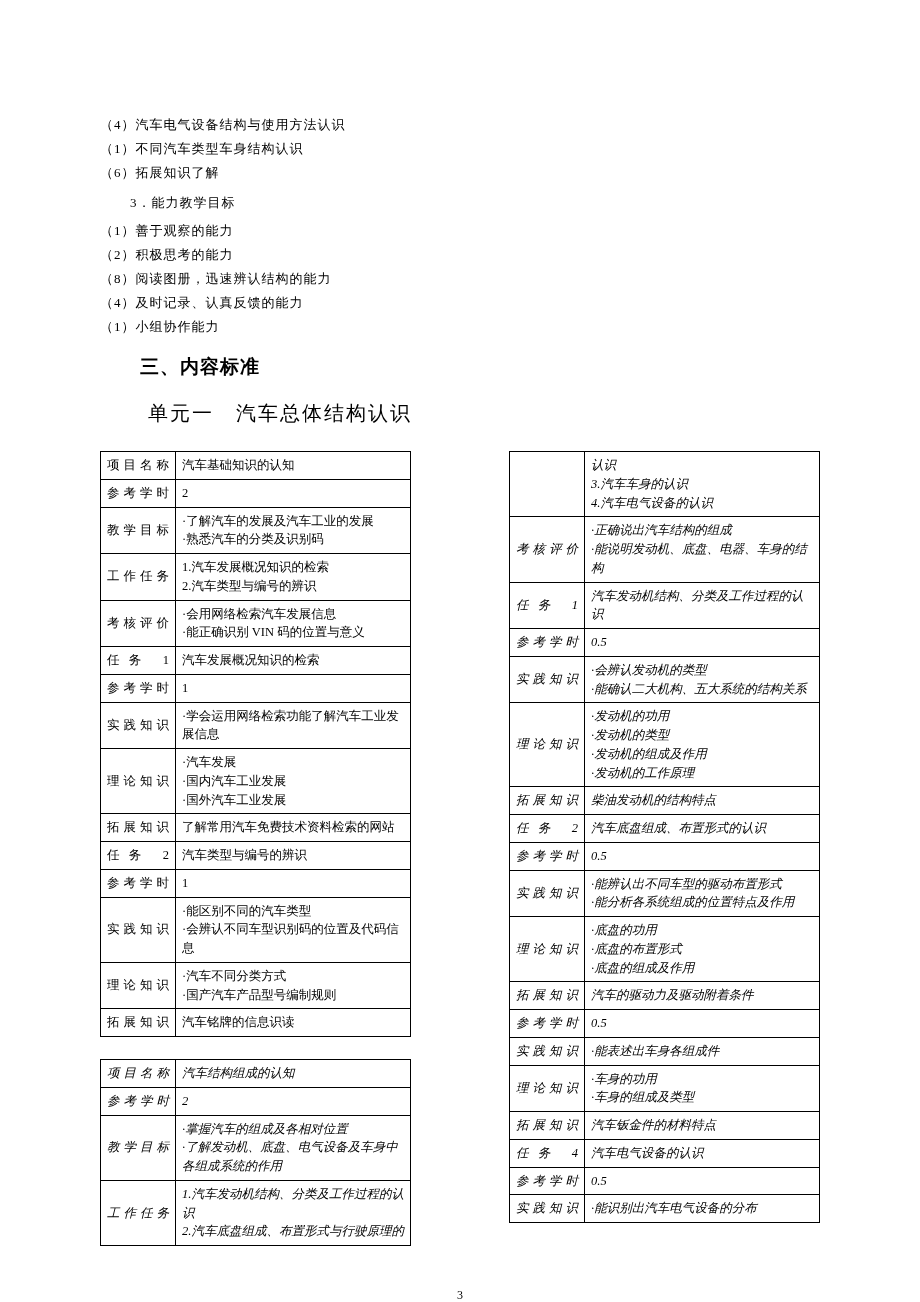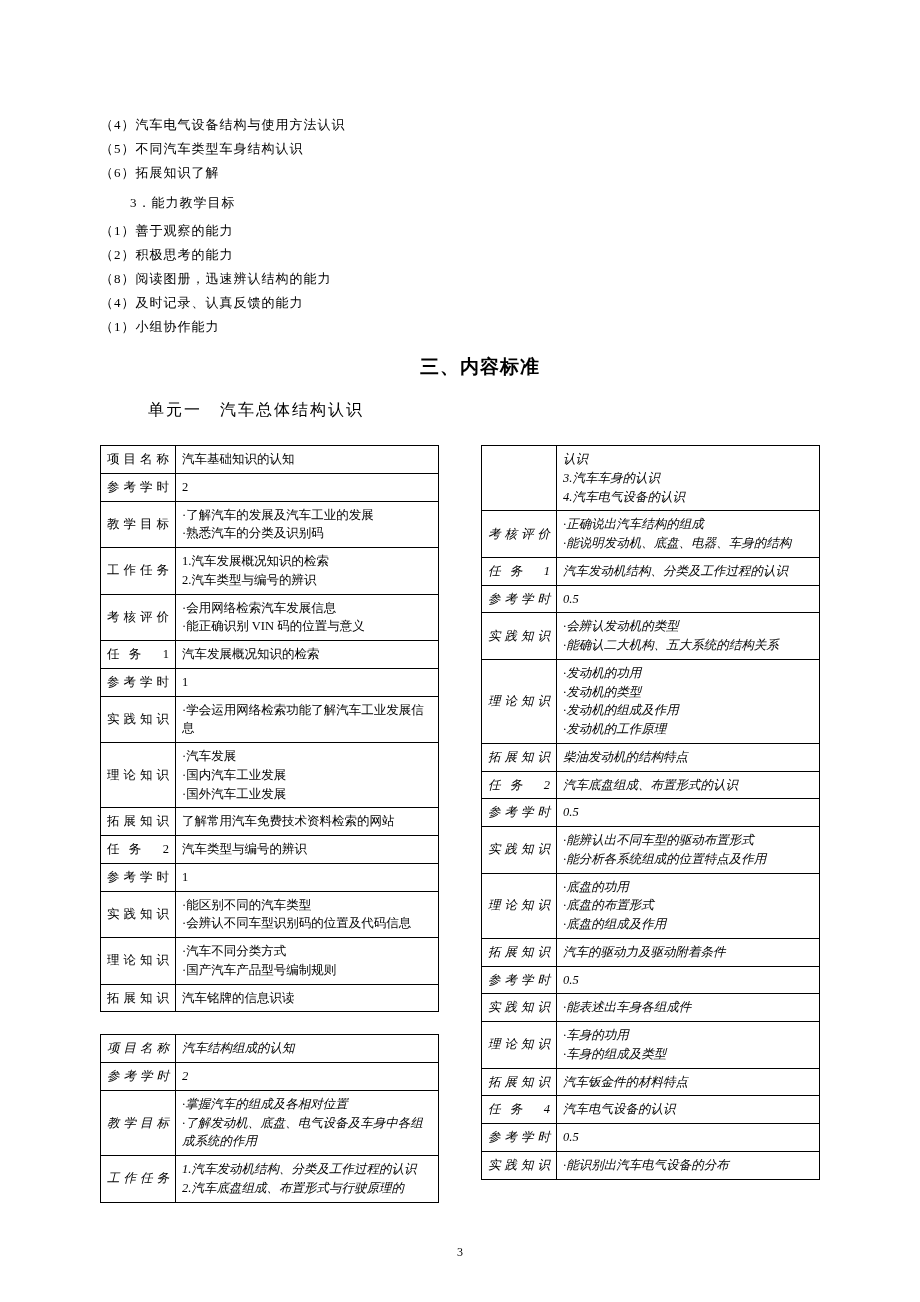--- a/index.html
+++ b/index.html
@@ -20,34 +20,33 @@
     font-size: 13px;
     margin: 12px 0 10px 30px;
     letter-spacing: 1px;
   }
   .h2 {
     font-family: "SimHei", sans-serif;
     font-weight: bold;
     font-size: 19px;
     margin: 18px 0 20px 40px;
     letter-spacing: 1px;
-    text-align: center;
   }
   .unit-title {
-    font-size: 16px;
+    font-size: 20px;
     margin: 0 0 24px 48px;
     letter-spacing: 2px;
   }
   .cols {
     display: flex;
     justify-content: space-between;
     gap: 0;
   }
   .col-left, .col-right {
-    width: 339px;
+    width: 311px;
   }
   table {
     border-collapse: collapse;
     width: 100%;
     margin-bottom: 22px;
     font-size: 12.5px;
     table-layout: fixed;
   }
   table:last-child { margin-bottom: 12px; font-style: italic; }
   td {
@@ -65,21 +64,21 @@
   .page-num {
     text-align: center;
     margin-top: 30px;
     font-size: 12px;
   }
 </style>
 </head>
 <body>
 
 <div class="list-item">（4）汽车电气设备结构与使用方法认识</div>
-<div class="list-item">（5）不同汽车类型车身结构认识</div>
+<div class="list-item">（1）不同汽车类型车身结构认识</div>
 <div class="list-item">（6）拓展知识了解</div>
 
 <div class="subhead">3．能力教学目标</div>
 
 <div class="list-item">（1）善于观察的能力</div>
 <div class="list-item">（2）积极思考的能力</div>
 <div class="list-item">（8）阅读图册，迅速辨认结构的能力</div>
 <div class="list-item">（4）及时记录、认真反馈的能力</div>
 <div class="list-item">（1）小组协作能力</div>
 

